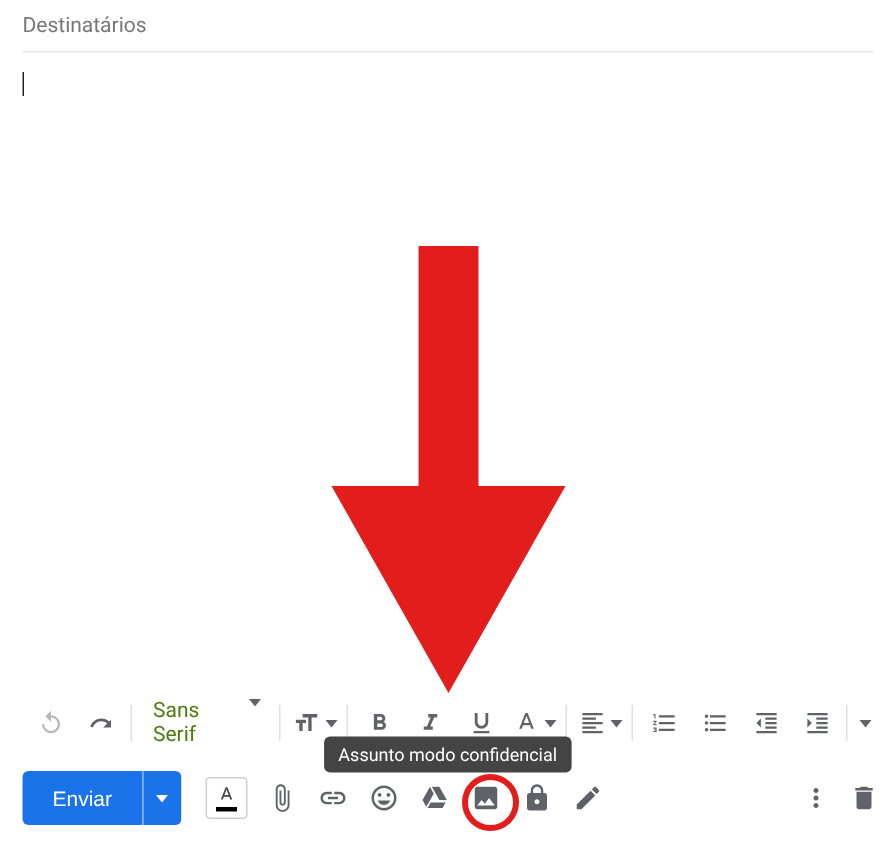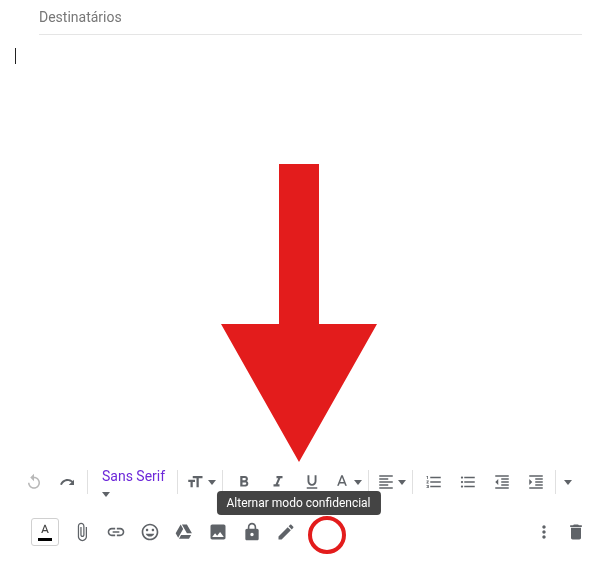--- a/index.html
+++ b/index.html
@@ -12,21 +12,20 @@
     overflow: hidden;
   }
   .compose {
     padding: 0 15px;
   }
   .field {
     border-bottom: 1px solid #e5e5e5;
     padding: 9px 0;
     font-size: 14px;
     color: #777;
-    margin-left: 24px;
   }
   .body-area {
     padding: 10px 0;
     min-height: 380px;
     position: relative;
   }
   .cursor {
     display: inline-block;
     width: 1px;
     height: 16px;
@@ -68,24 +67,23 @@
     height: 26px;
     border-radius: 3px;
     cursor: pointer;
   }
   .tb-btn svg { fill: #5f6368; }
   .font-sel {
     display: flex;
     align-items: flex-start;
     gap: 8px;
     font-size: 14px;
-    color: #6d28d9;
+    color: #4d7c0f;
     padding: 0 6px;
     cursor: pointer;
-    flex-direction: column;
   }
   .caret {
     width: 0; height: 0;
     border-left: 4px solid transparent;
     border-right: 4px solid transparent;
     border-top: 5px solid #5f6368;
   }
   .tooltip {
     position: absolute;
     bottom: 50px;
@@ -279,24 +277,32 @@
         </svg>
     </div>
   </div>
 
   <div class="tb-group" style="border-right:none;">
     <span class="caret"></span>
   </div>
 </div>
 
 <div class="tooltip">
-  <span>Alternar modo confidencial</span>
+  <span>Assunto modo confidencial</span>
 </div>
 
 <div class="bottom-bar">
+  <div class="send-wrap">
+    <button class="send-btn">
+      <span>Enviar</span>
+    </button>
+    <button class="send-more">
+      <span class="caret"></span>
+    </button>
+  </div>
 
   <div class="bottom-icons">
     <div class="font-color-btn">
       <svg width="14" height="14" viewBox="0 0 24 24" fill="#444">
           <path d="M11 3L5.5 17h2.25l1.12-3h6.25l1.12 3h2.25L13 3h-2zm-1.38 9L12 5.67 14.38 12H9.62z"></path>
         </svg>
       <div class="uline"></div>
     </div>
     <div class="bicon">
       <svg width="20" height="20" viewBox="0 0 24 24">

